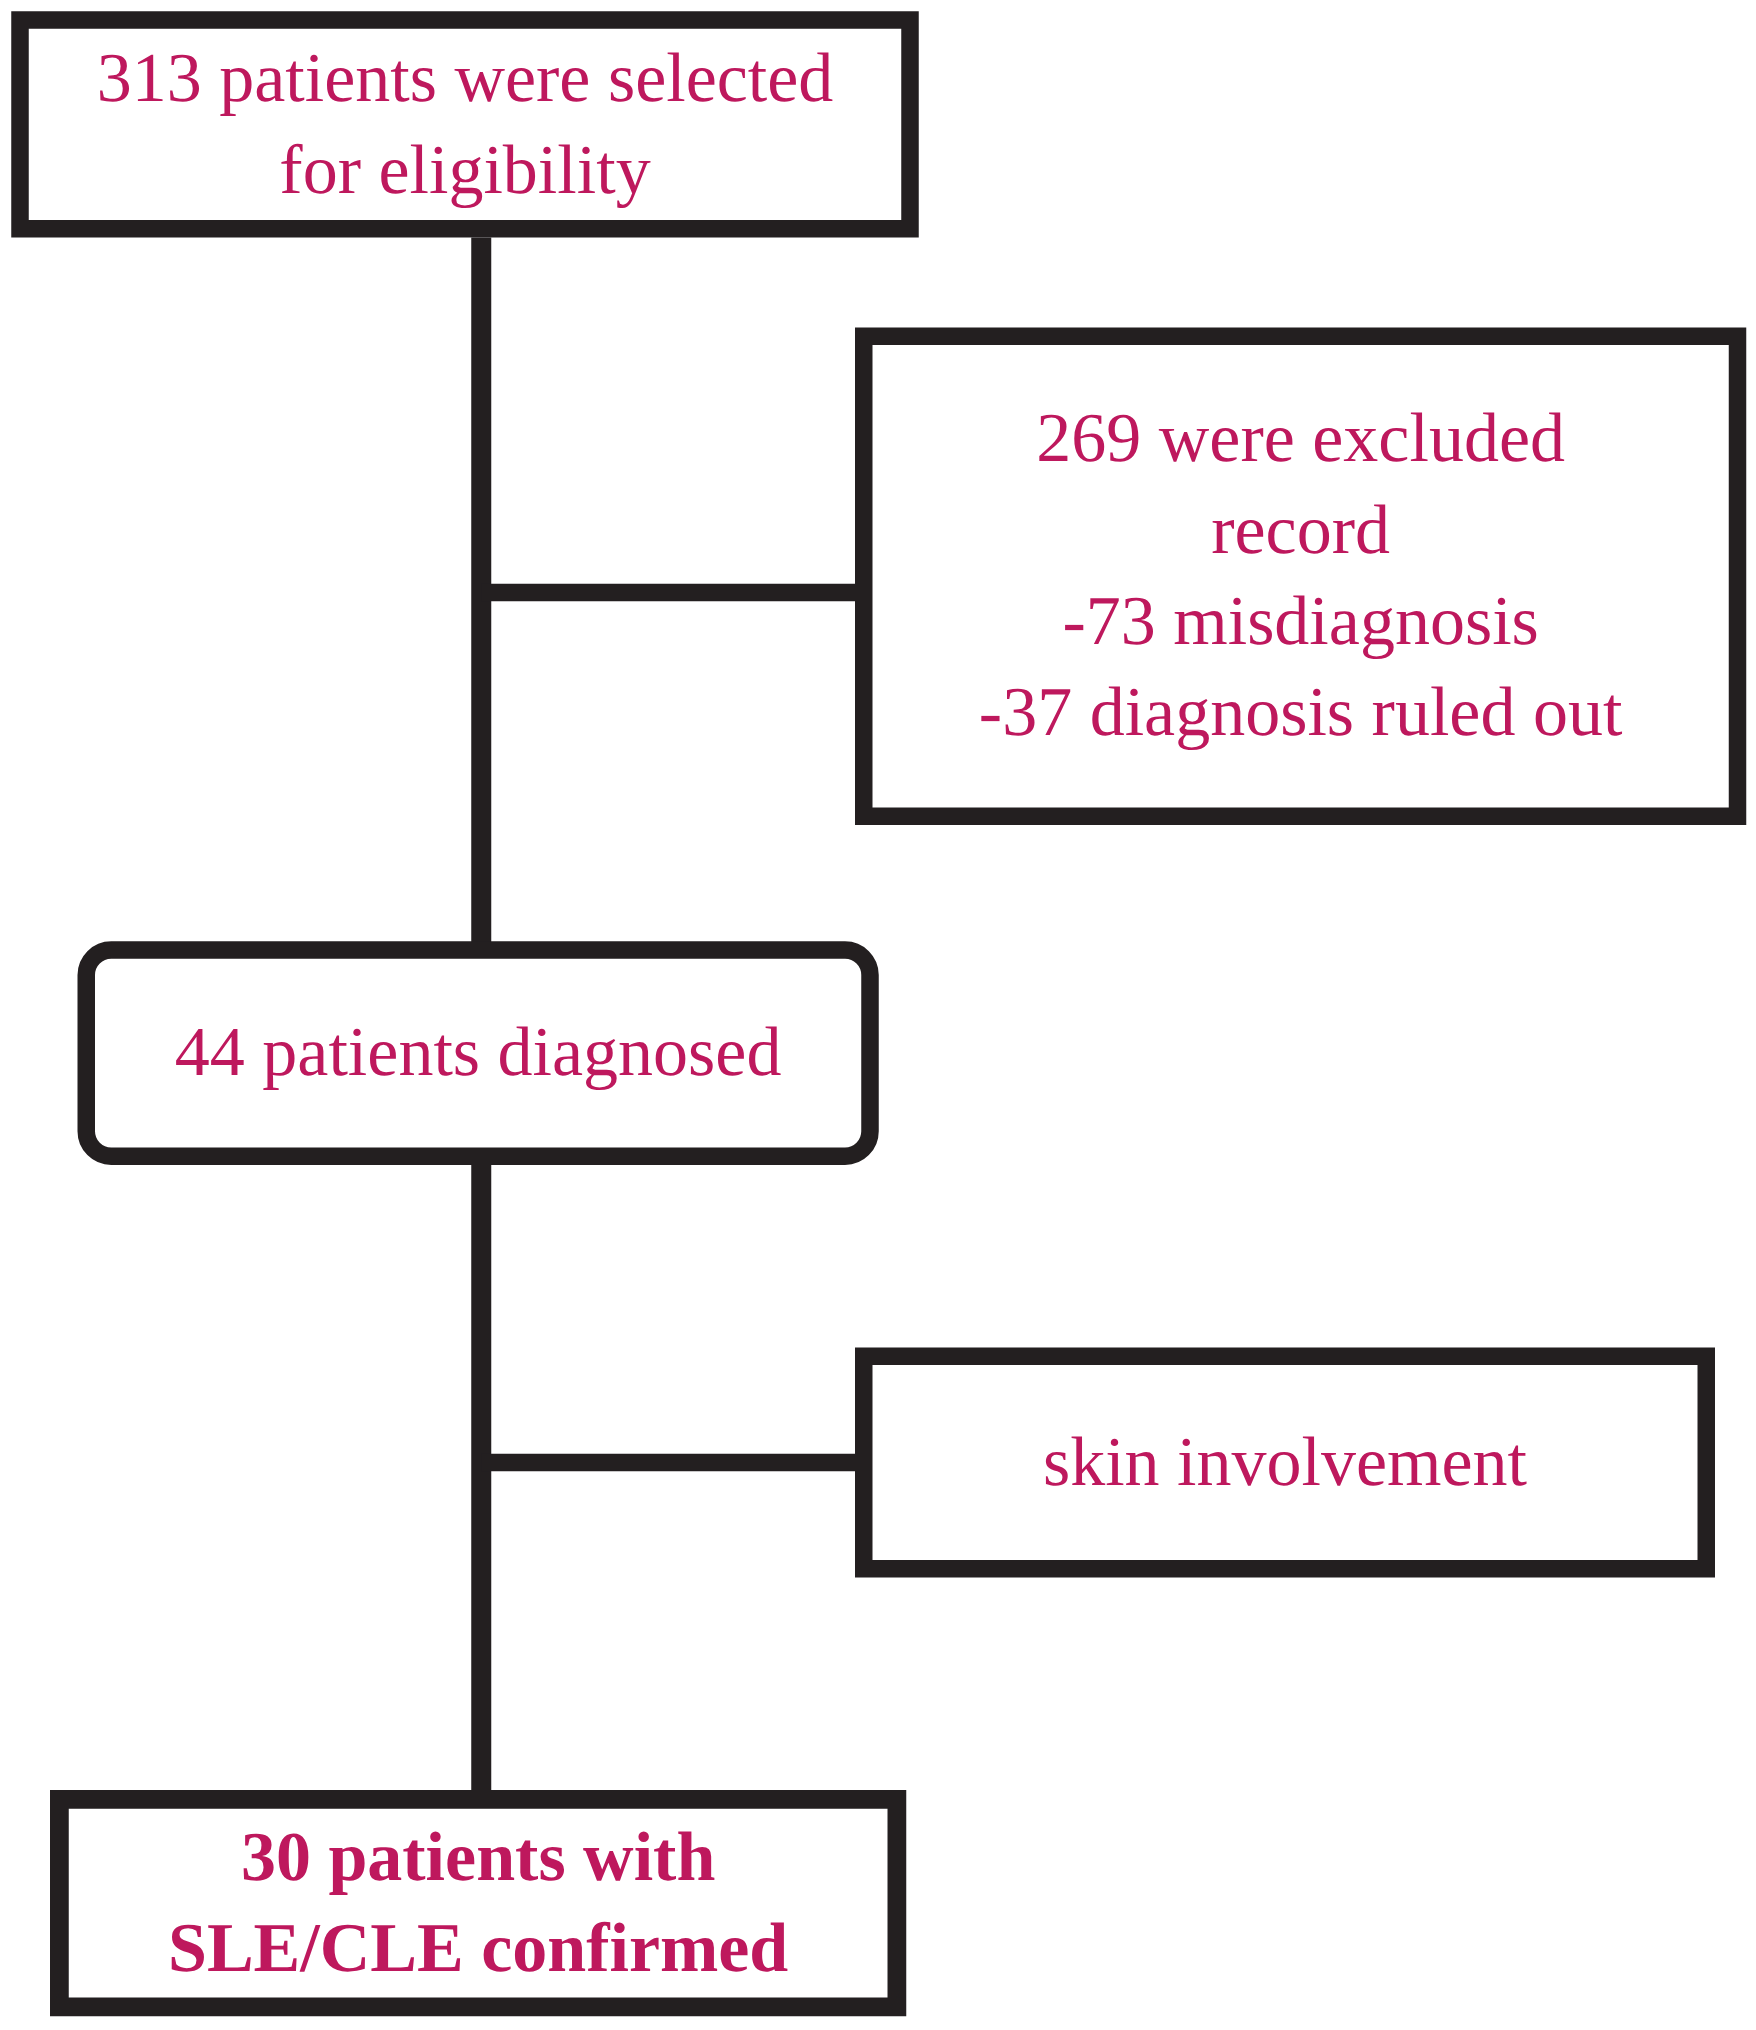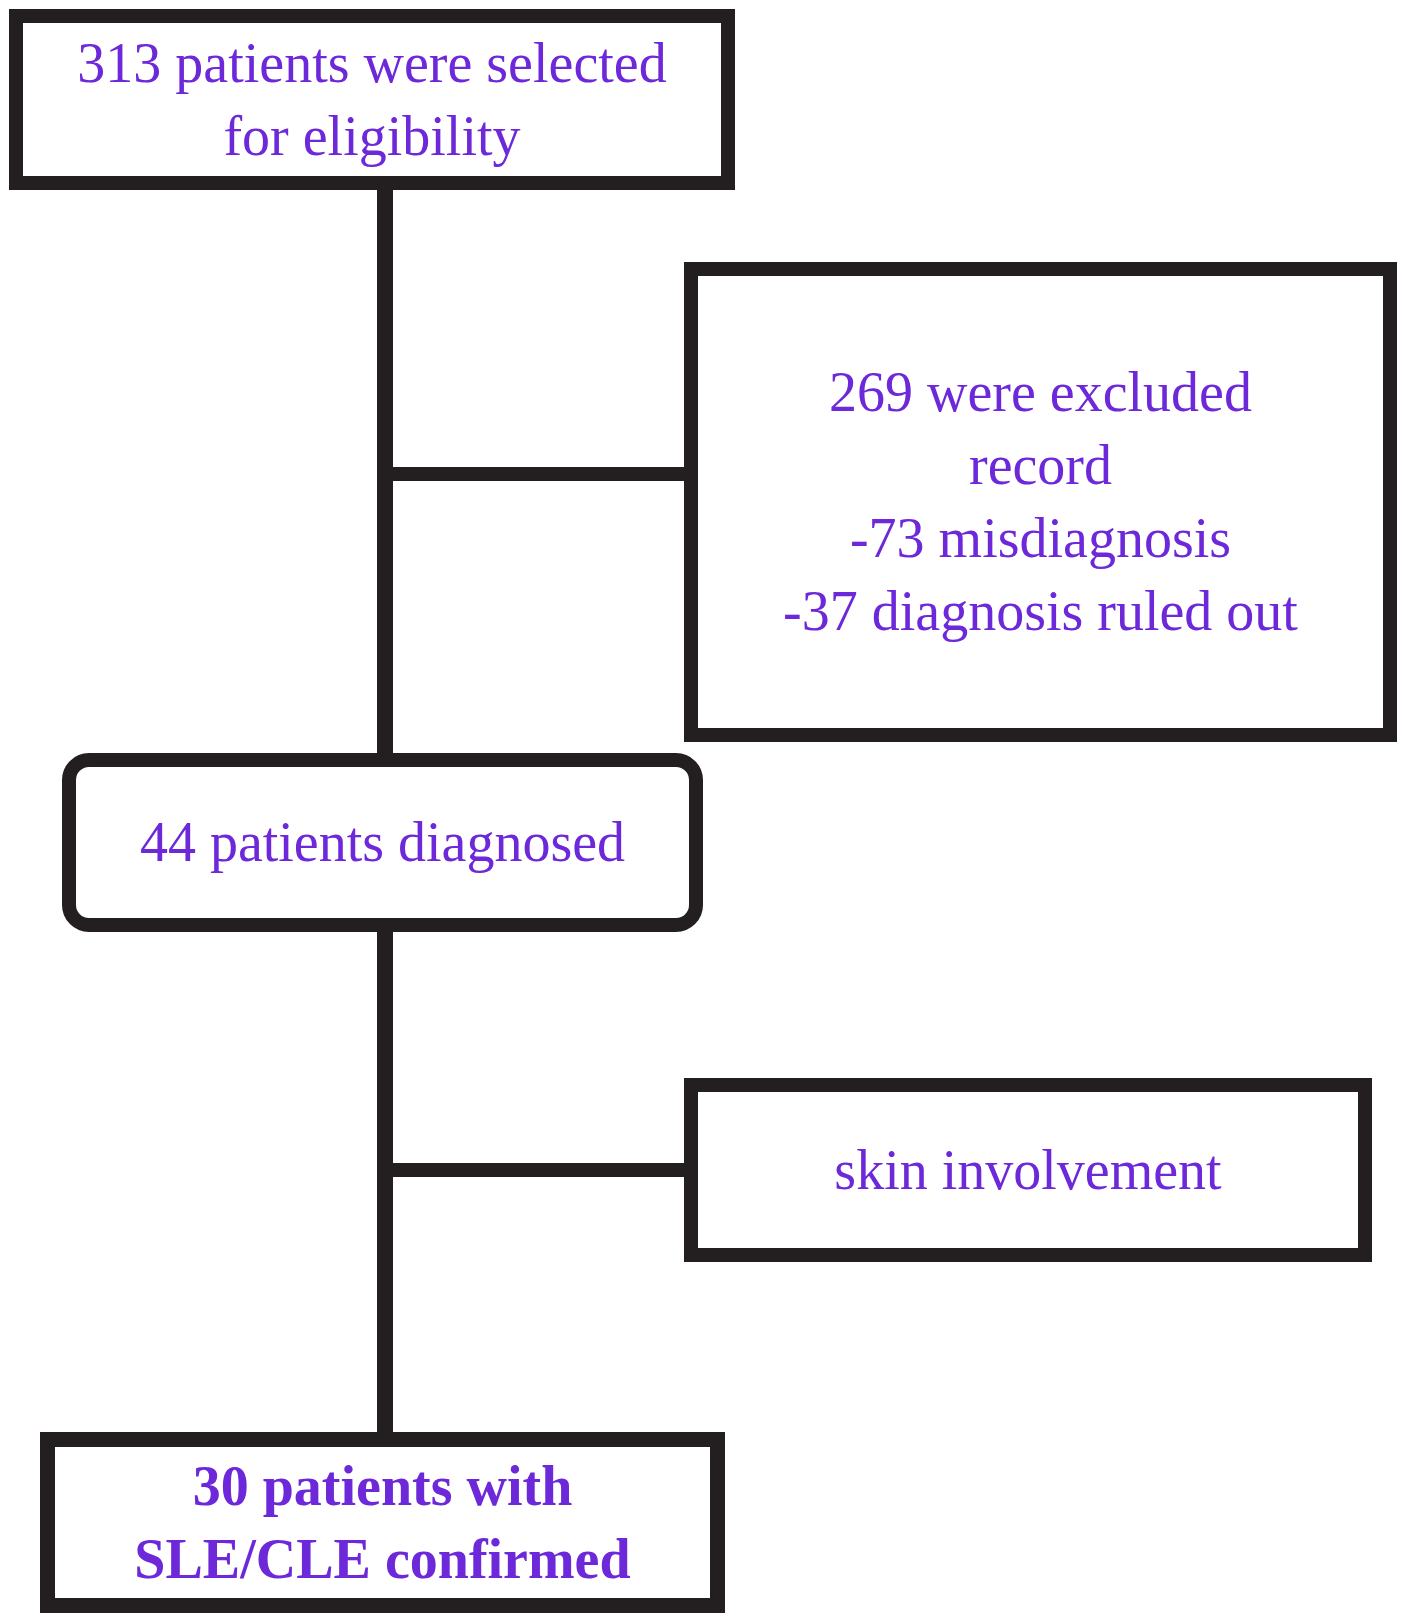--- a/index.html
+++ b/index.html
@@ -6,21 +6,21 @@
     margin: 0;
     padding: 0;
     background: #ffffff;
   }
   .canvas {
     position: relative;
     width: 1405px;
     height: 1624px;
     background: #ffffff;
     font-family: "Liberation Serif", "DejaVu Serif", serif;
-    color: #6d28d9;
+    color: #be185d;
     overflow: hidden;
   }
   .node {
     position: absolute;
     box-sizing: border-box;
     border: 14px solid #231f20;
     background: #ffffff;
     display: flex;
     flex-direction: column;
     justify-content: center;
@@ -32,21 +32,21 @@
     line-height: 73px;
     white-space: nowrap;
   }
   .conn {
     position: absolute;
     background: #231f20;
   }
 
   
   #node-selected      { left: 9px;   top: 9px;    width: 726px; height: 181px; }
-  #node-excluded      { left: 684px; top: 262px;  width: 713px; height: 480px; }
+  #node-excluded      { left: 684px; top: 262px;  width: 713px; height: 398px; }
   #node-diagnosed     { left: 62px;  top: 753px;  width: 641px; height: 179px; border-radius: 27px; }
   #node-excluded-skin { left: 684px; top: 1078px; width: 688px; height: 184px; }
   #node-confirmed     { left: 40px;  top: 1432px; width: 685px; height: 181px; border-width: 15px; align-items: center; }
   #node-confirmed .txt { font-weight: bold; }
 
   
   #conn-v1 { left: 377px; top: 188px;  width: 16px;  height: 570px; }
   #conn-h1 { left: 385px; top: 467px;  width: 307px; height: 14px;  }
   #conn-v2 { left: 377px; top: 925px;  width: 16px;  height: 515px; }
   #conn-h2 { left: 385px; top: 1163px; width: 307px; height: 14px;  }

